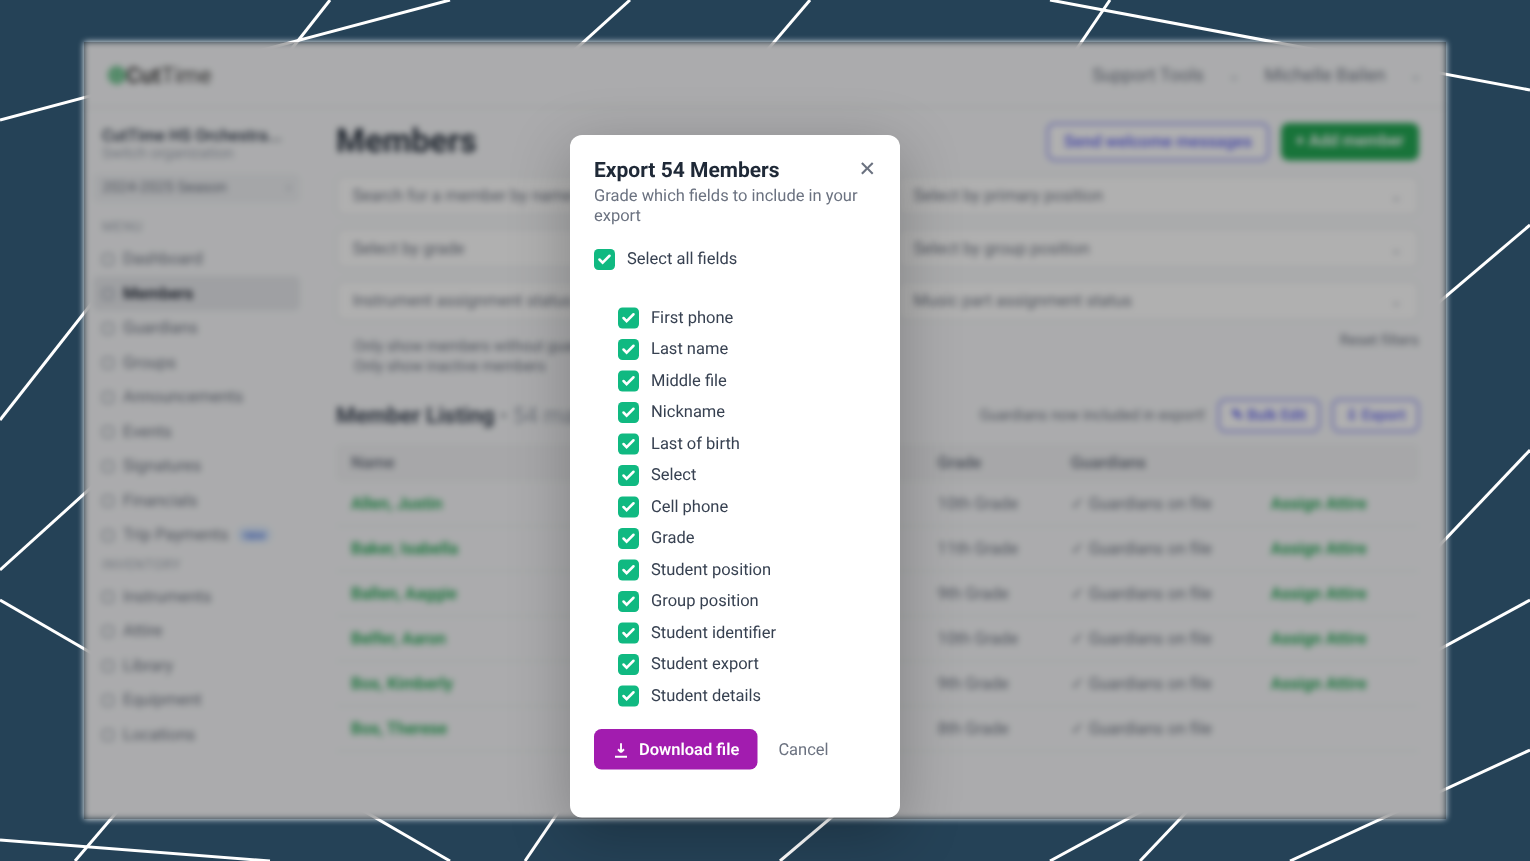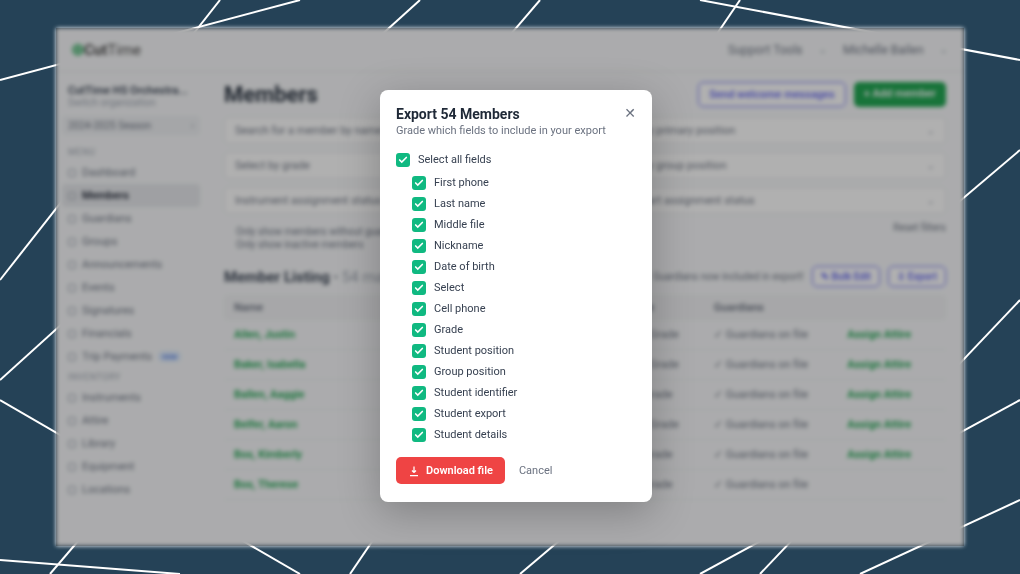--- a/index.html
+++ b/index.html
@@ -44,32 +44,32 @@
     .listing-title .muted { color:#9ca3af; font-weight:400; }
     .listing-actions { display:flex; gap:8px; align-items:center; font-size:10px; color:#6b7280; }
     .small-btn { border:1px solid #6366f1; color:#6366f1; padding:4px 8px; border-radius:5px; font-size:10px; background:#fff; font-weight:600; }
     .table { width:100%; font-size:11px; }
     .thead { display:grid; grid-template-columns:2fr 1.2fr 1.2fr 1fr 1.5fr 1fr; padding:6px 10px; background:#f1f2f4; color:#6b7280; font-weight:600; border-radius:4px; }
     .trow { display:grid; grid-template-columns:2fr 1.2fr 1.2fr 1fr 1.5fr 1fr; padding:8px 10px; border-bottom:1px solid #eceef1; align-items:center; }
     .trow .name { color:#16a34a; font-weight:600; }
     .trow .gf { color:#6b7280; }
     .trow .assign { color:#16a34a; font-weight:600; }
     
-    .modal { position:absolute; top:90px; left:380px; width:272px; background:#fff; border-radius:8px; box-shadow:0 10px 40px rgba(0,0,0,0.25); padding:16px 16px 18px; z-index:10; }
+    .modal { position:absolute; top:90px; left:380px; width:220px; background:#fff; border-radius:8px; box-shadow:0 10px 40px rgba(0,0,0,0.25); padding:16px 16px 32px; z-index:10; }
     .modal-head { display:flex; justify-content:space-between; align-items:flex-start; margin-bottom:2px; }
     .modal-title { font-size:14px; font-weight:700; color:#1f2937; }
     .modal-close { font-size:14px; color:#6b7280; cursor:pointer; line-height:1; }
     .modal-sub { font-size:11px; color:#6b7280; margin-bottom:12px; }
     .check-row { display:flex; align-items:center; gap:8px; padding:3.5px 0; font-size:11px; color:#374151; }
-    .check-row.master { margin-bottom:2px; }
+    .check-row.master { margin-bottom:18px; }
     .check-row.sub { padding-left:16px; }
     .chk { width:14px; height:14px; background:#10b981; border-radius:3px; display:flex; align-items:center; justify-content:center; flex-shrink:0; }
     .chk svg { width:10px; height:10px; }
     .modal-actions { display:flex; gap:10px; align-items:center; margin-top:12px; }
-    .btn-dl { background:#ef4444; color:#fff; padding:7px 12px; border-radius:5px; font-size:11px; font-weight:600; display:flex; align-items:center; gap:6px; cursor:pointer; }
+    .btn-dl { background:#a21caf; color:#fff; padding:7px 12px; border-radius:5px; font-size:11px; font-weight:600; display:flex; align-items:center; gap:6px; cursor:pointer; }
     .btn-cancel { color:#6b7280; font-size:11px; cursor:pointer; padding:7px 4px; }
   </style>
 </head>
 <body>
 
 <svg class="bg-lines" width="1020" height="574">
   <line x1="0" y1="80" x2="300" y2="0"></line>
   <line x1="0" y1="280" x2="220" y2="0"></line>
   <line x1="0" y1="380" x2="420" y2="0"></line>
   <line x1="0" y1="560" x2="180" y2="574"></line>
@@ -325,21 +325,21 @@
           </svg>
         </span>
         <span>Nickname</span>
       </div>
       <div class="check-row sub">
         <span class="chk">
           <svg viewBox="0 0 12 12">
             <path d="M2 6l2.5 2.5L10 3" stroke="#fff" stroke-width="2" fill="none" stroke-linecap="round"></path>
           </svg>
         </span>
-        <span>Date of birth</span>
+        <span>Last of birth</span>
       </div>
       <div class="check-row sub">
         <span class="chk">
           <svg viewBox="0 0 12 12">
             <path d="M2 6l2.5 2.5L10 3" stroke="#fff" stroke-width="2" fill="none" stroke-linecap="round"></path>
           </svg>
         </span>
         <span>Select</span>
       </div>
       <div class="check-row sub">

